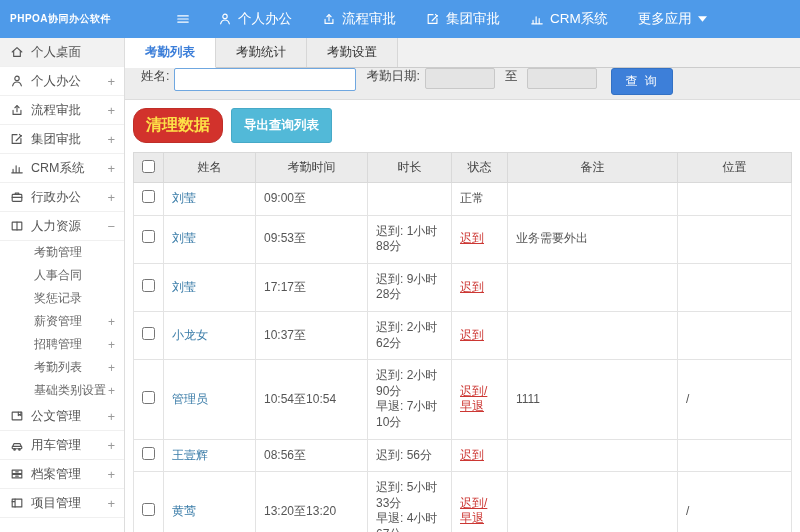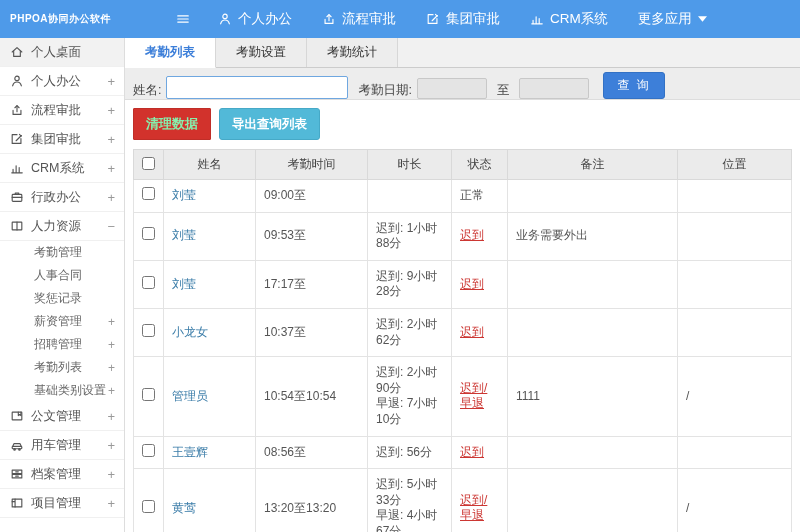--- a/index.html
+++ b/index.html
@@ -30,36 +30,36 @@
 
   
   .tabbar { height:30px; background:#f1f1f1; border-bottom:1px solid #ccc; display:flex; flex-shrink:0; }
   .tab { padding:0 20px; line-height:29px; font-size:12.5px; color:#333;
     border-right:1px solid #d7d7d7; background:#ededed; cursor:pointer; }
   .tab.active { background:#fff; color:var(--c-accent,#3d7fd9); font-weight:bold;
     border-bottom:1px solid #fff; margin-bottom:-1px; }
 
   
   .searchbar { height:32px; background:#ededed; border-bottom:1px solid #ddd;
-    display:flex; align-items:flex-end; padding:0 8px; font-size:12.5px; color:#444; flex-shrink:0; }
+    display:flex; align-items:flex-start; padding:0 16px; font-size:12.5px; color:#444; flex-shrink:0; }
   .searchbar label { margin-right:5px; }
   .in-name { width:182px; height:23px; border:1px solid #6fa7e0; border-radius:2px; padding:0 5px;
     font-size:12px; outline:none; }
   .lbl-date { margin-left:10px; }
   .in-date { width:70px; height:21px; background:#e4e4e4; border:1px solid #c8c8c8; border-radius:2px;
     padding:0 4px; font-size:12px; }
   .to { margin:0 10px; }
   .btn-query { margin-left:14px; background:var(--c-accent,#3d7fd9); color:#fff; border:1px solid #3371c4;
     border-radius:3px; font-size:12px; padding:4px 13px; cursor:pointer; letter-spacing:2px; }
 
   
   .content { flex:1; background:#fff; padding:8px; overflow:hidden; }
   .action-row { display:flex; gap:8px; margin-bottom:9px; }
-  .btn-danger { background:var(--c-danger,#d2322c); color:#86efac; border:1px solid #bf2e28; border-radius:1px;
-    font-size:13px; font-weight:bold; padding:6px 12px; cursor:pointer; }
+  .btn-danger { background:var(--c-danger,#d2322c); color:#fde047; border:1px solid #bf2e28; border-radius:13px;
+    font-size:16px; font-weight:bold; padding:6px 12px; cursor:pointer; }
   .btn-info { background:var(--c-info,#52b9d8); color:#fff; border:1px solid #46a9c7; border-radius:3px;
     font-size:12.5px; font-weight:bold; padding:6px 12px; cursor:pointer; }
 
   table { border-collapse:collapse; width:100%; font-size:12px; color:#555; table-layout:fixed; }
   th { background:#ebebeb; font-weight:normal; text-align:center; color:#444;
     padding:6px 8px; border:1px solid #d9d9d9; }
   td { padding:8px 8px; border:1px solid #e3e3e3; vertical-align:middle; line-height:1.3; }
   td.c-check, th.c-check { text-align:center; padding:6px 4px; }
   .name-link { color:var(--c-link,#3a7ca8); cursor:pointer; }
   .st-late { color:var(--c-red,#cc3733);text-decoration:underline; }
@@ -264,22 +264,22 @@
           </svg>
         </span>
         <span>项目管理</span>
         <span class="expand">+</span>
       </div>
     </aside>
 
   <div class="main">
     <div class="tabbar" id="tabbar">
         <div class="tab active">考勤列表</div>
+        <div class="tab">考勤统计</div>
         <div class="tab">考勤设置</div>
-        <div class="tab">考勤统计</div>
       </div>
 
     <div class="searchbar">
       <label>姓名:</label>
       <input class="in-name" type="text" value="" style="">
       <label class="lbl-date">考勤日期:</label>
       <input class="in-date" type="text" value="" style="">
       <span class="to">至</span>
       <input class="in-date" type="text" value="" style="">
       <button class="btn-query">查 询</button>

